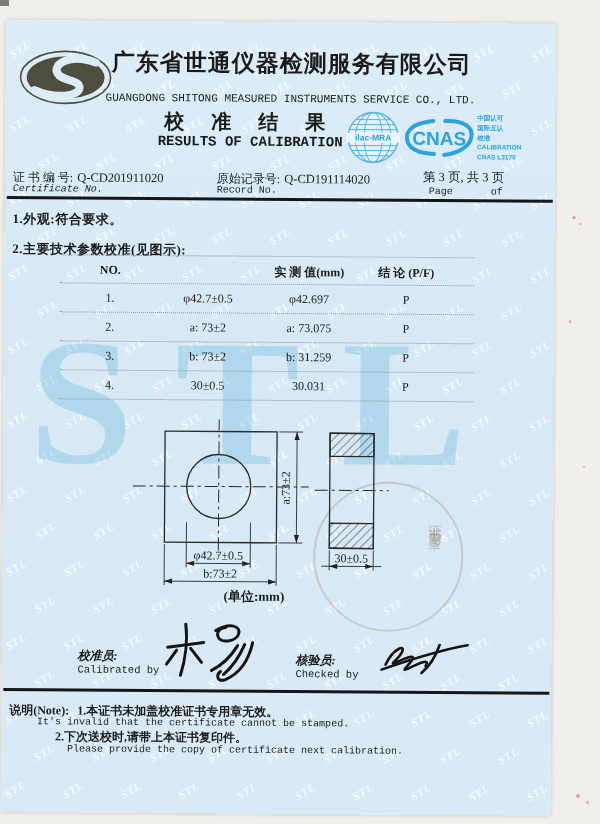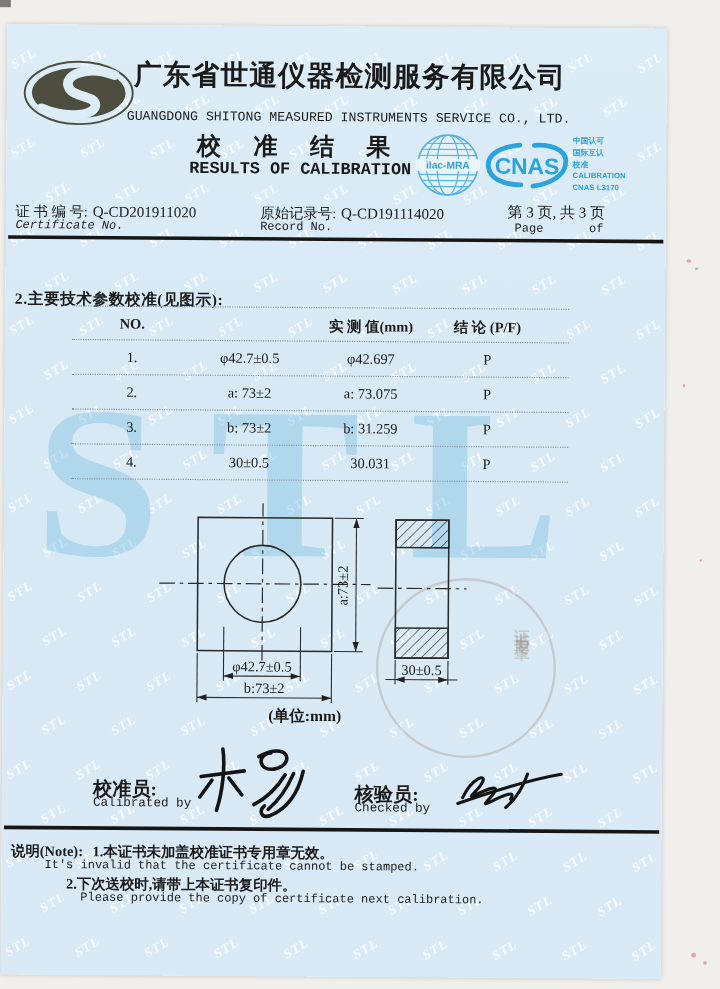--- a/index.html
+++ b/index.html
@@ -42,21 +42,21 @@
   .tbl{position:absolute;left:56px;top:234px;width:414px;z-index:2;}
   .thead,.trow{position:relative;border-bottom:1px dotted #8a9aa6;}
   .thead{height:27px;border-top:1px dotted #8a9aa6;}
   .trow{height:28px;}
   .tcell{position:absolute;top:7px;font-size:12px;text-align:center;white-space:nowrap;}
   .thead .tcell{font-weight:bold;}
   .c0{left:18px;width:64px;}
   .c1{left:92px;width:112px;}
   .c2{left:188px;width:122px;}
   .c3{left:304px;width:84px;}
-  .sig-lbl-cn{font-size:16px;font-weight:bold;white-space:nowrap;}
+  .sig-lbl-cn{font-size:12px;font-weight:bold;white-space:nowrap;font-style:italic;}
   .note-cn{font-size:12px;font-weight:bold;white-space:nowrap;}
   .note-en{font-size:10px;white-space:nowrap;}
   .stamp{
     position:absolute;left:311px;top:459px;width:146px;height:146px;z-index:1;
     border:2px solid rgba(172,152,140,.38);border-radius:50%;
   }
   .stamp-txt{
     position:absolute;right:18px;top:30px;writing-mode:vertical-rl;
     font-size:13px;color:rgba(158,140,122,.35);letter-spacing:3px;font-weight:bold;
   }
@@ -356,20 +356,21 @@
     <span class="val">Q-CD191114020</span>
   </div>
   <div class="abs z lbl-en mono" style="left:212px;top:163px;">Record No.</div>
 
   <div class="abs z lbl-cn" style="left:418px;top:146px;font-size:12.5px;">第 3 页, 共 3 页</div>
   <div class="abs z lbl-en mono" style="left:424px;top:163px;">Page</div>
   <div class="abs z lbl-en mono" style="left:486px;top:163px;">of</div>
 
   <div class="abs z rule" style="left:2px;top:176px;width:546px;height:3px;"></div>
 
+  <div class="abs z body-txt" style="left:8px;top:190px;">1.外观:符合要求。</div>
   <div class="abs z body-txt" style="left:8px;top:220px;">2.主要技术参数校准(见图示):</div>
 
   <div class="tbl">
     <div class="thead">
       <div class="tcell c0">NO.</div>
       <div class="tcell c2">实 测 值(mm)</div>
       <div class="tcell c3">结 论 (P/F)</div>
     </div>
     <div>
         <div class="trow">

